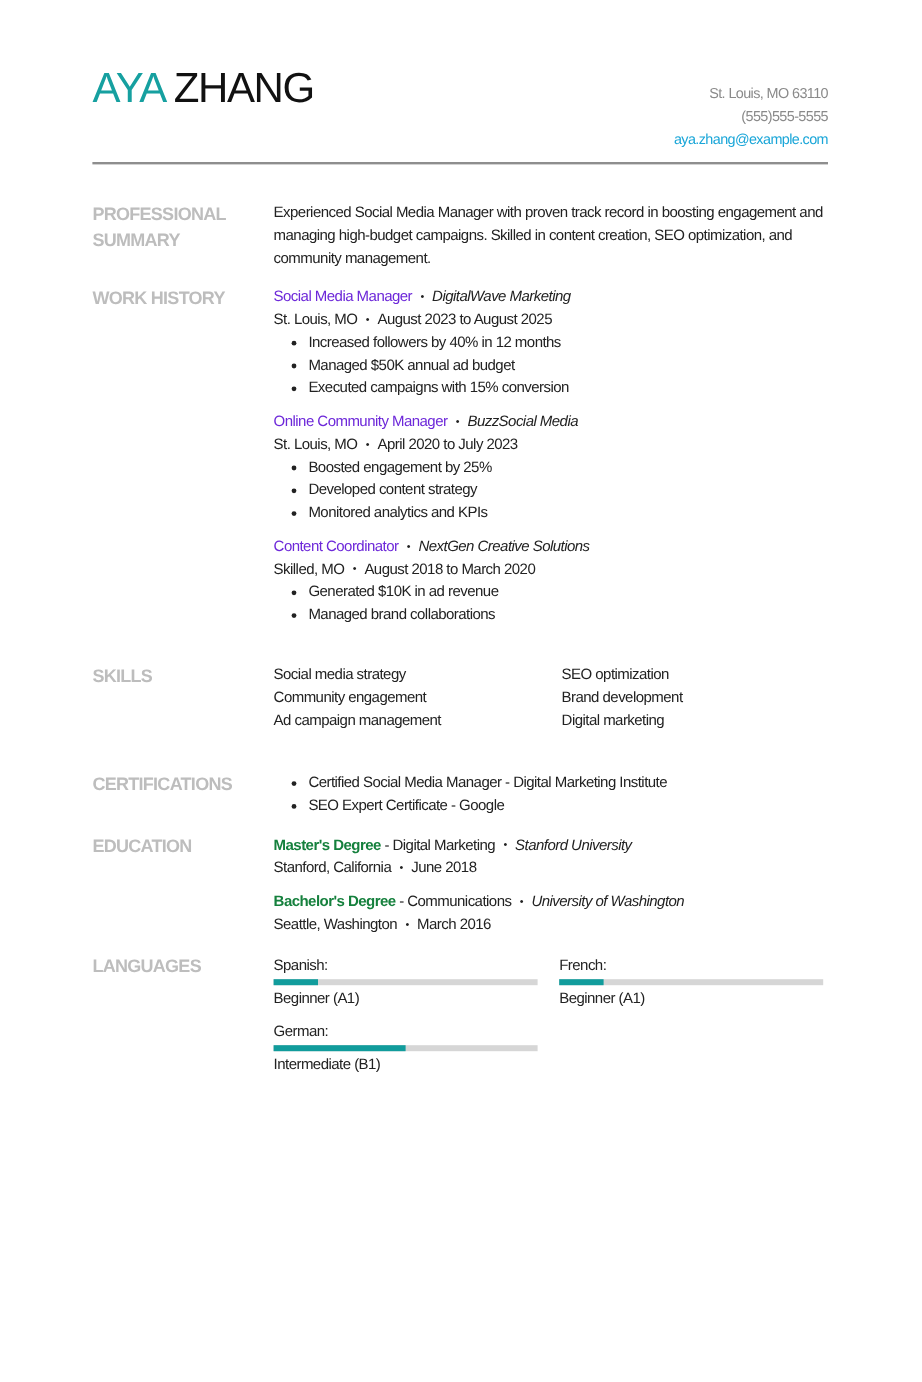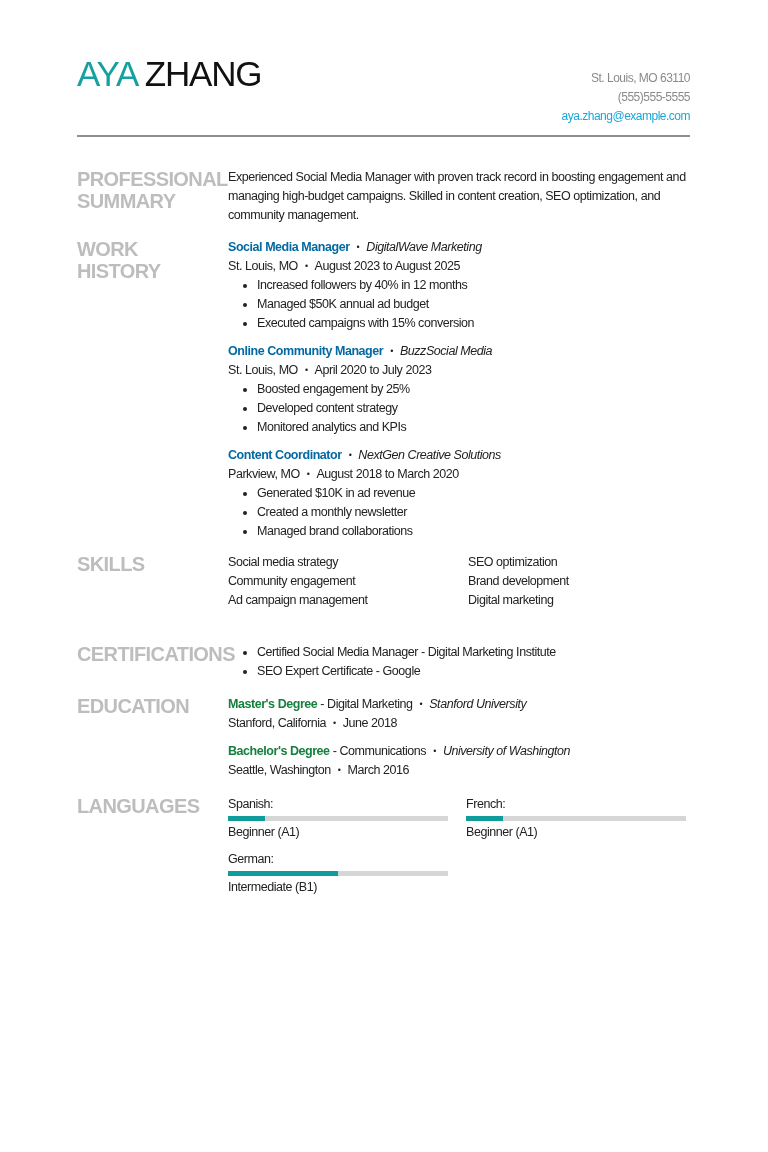--- a/index.html
+++ b/index.html
@@ -25,29 +25,29 @@
   }
   .contact .email { color: #1aa6d8; }
   .rule {
     position: absolute; left: 0; right: 0; top: 135px; height: 2px; background: #8e8e8e;
   }
 
   
   .section { position: absolute; left: 0; width: 613px; }
   .sec-label {
     position: absolute; left: 0; top: 0; width: 140px;
-    font-size: 20px; line-height: 22px; font-weight: bold; color: #bdbdbd;
+    font-size: 15px; line-height: 22px; font-weight: bold; color: #bdbdbd;
     letter-spacing: -0.6px; text-transform: uppercase;
   }
   .sec-body {
     position: absolute; left: 151px; top: 0; width: 462px;
     font-size: 12.5px; line-height: 19px; letter-spacing: -0.45px; color: #222;
   }
   .job { margin-bottom: 9px; }
-  .job-title { font-weight: bold; color: #0369a1; }
+  .job-title { font-weight: normal; color: #6d28d9; }
   .company { font-style: italic; }
   .dot { display: inline-block; margin: 0 7px; font-size: 9px; vertical-align: 1px; }
   ul.bullets { margin: 0; padding: 0 0 0 29px; list-style: none; }
   ul.bullets li { position: relative; }
   ul.bullets li::before {
     content: ""; position: absolute; left: -14px; top: 8px;
     width: 4px; height: 4px; border-radius: 50%; background: #222;
   }
 
   .skills-grid { display: grid; grid-template-columns: 240px 222px; }
@@ -103,24 +103,23 @@
         <div><span>St. Louis, MO</span><span class="dot">•</span><span>April 2020 to July 2023</span></div>
         <ul class="bullets">
           <li>Boosted engagement by 25%</li>
           <li>Developed content strategy</li>
           <li>Monitored analytics and KPIs</li>
         </ul>
       </div>
 
       <div class="job">
         <div><span class="job-title">Content Coordinator</span><span class="dot">•</span><span class="company">NextGen Creative Solutions</span></div>
-        <div><span>Parkview, MO</span><span class="dot">•</span><span>August 2018 to March 2020</span></div>
+        <div><span>Skilled, MO</span><span class="dot">•</span><span>August 2018 to March 2020</span></div>
         <ul class="bullets">
           <li>Generated $10K in ad revenue</li>
-          <li>Created a monthly newsletter</li>
           <li>Managed brand collaborations</li>
         </ul>
       </div>
     </div>
   </div>
 
   <div class="section" style="top:553px;">
     <div class="sec-label">SKILLS</div>
     <div class="sec-body skills-grid">
       <div>Social media strategy</div>

